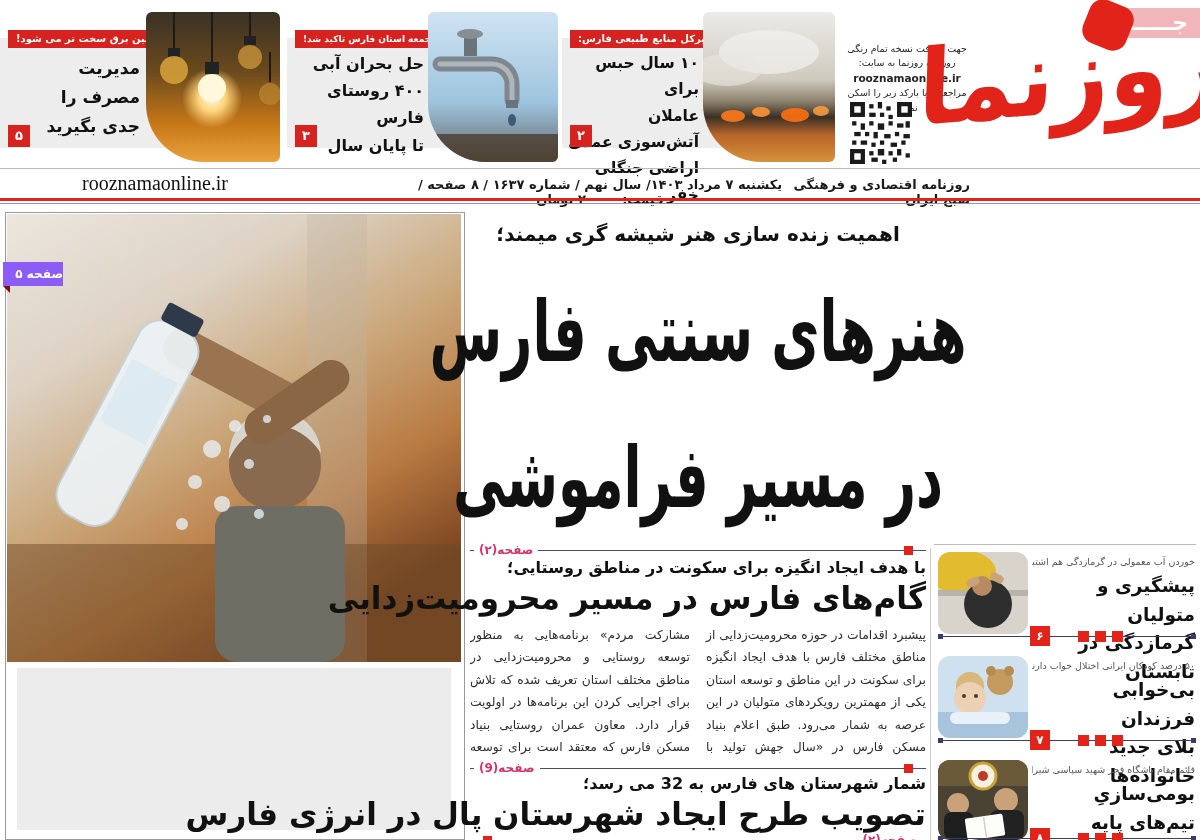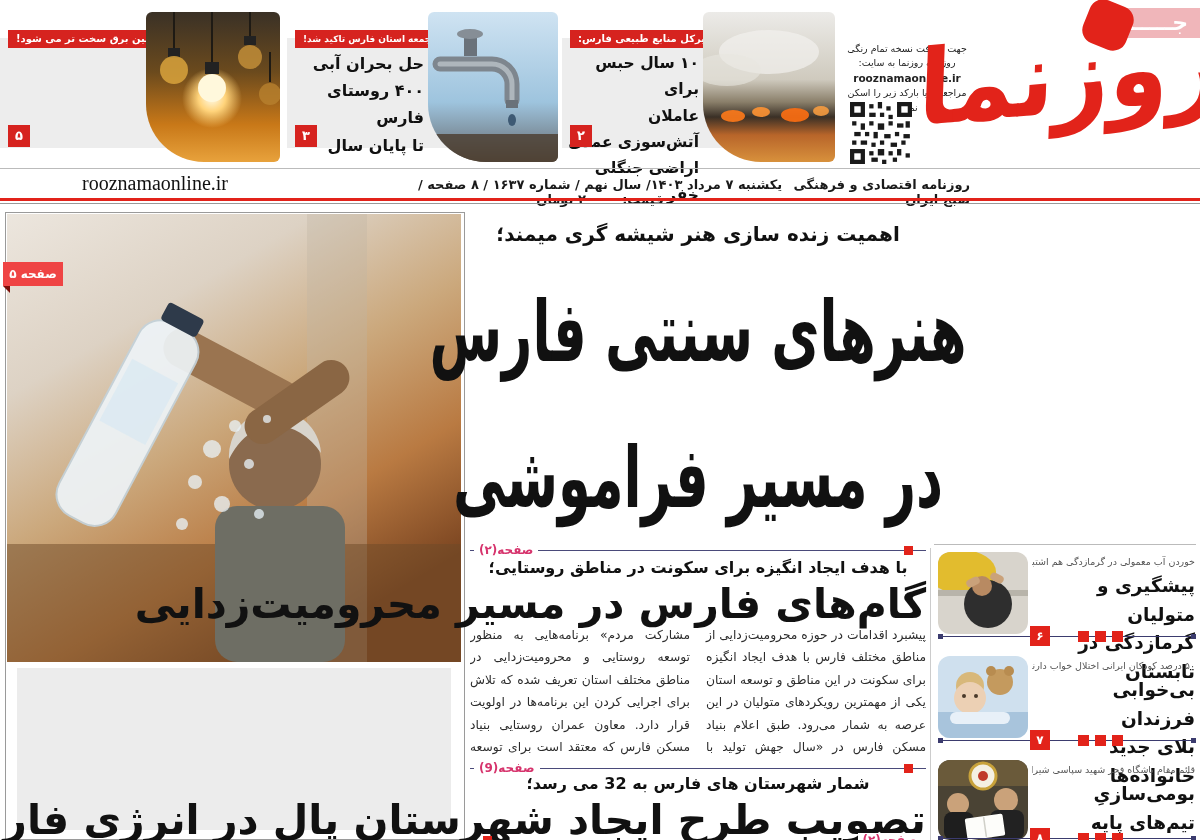--- a/index.html
+++ b/index.html
@@ -28,32 +28,32 @@
   
   .hairline{background:#bbb;height:1px;}
   .website{font-family:"Liberation Serif","DejaVu Serif",serif;font-size:20px;direction:ltr;text-align:center;color:#111;}
   .issue-line{font-size:13px;font-weight:bold;text-align:center;color:#1a1a1a;}
   .tagline{font-size:13px;font-weight:bold;text-align:right;color:#1a1a1a;}
   .red-rule{background:#e2231a;height:3px;}
   .gray-rule{background:#999;height:1px;}
 
   
   .lead-box{border:1px solid #9a9a9a;background:#fff;}
-  .ribbon{background:#ef4444;color:#fff;font-size:12px;font-weight:bold;text-align:center;line-height:24px;z-index:5;}
+  .ribbon{background:#8b5cf6;color:#fff;font-size:12px;font-weight:bold;line-height:24px;z-index:5;}
   .ribbon-fold{width:0;height:0;border-top:7px solid #7a0d08;border-left:7px solid transparent;z-index:5;}
   .energy-box{background:#ececec;}
   .energy-kicker{font-size:15px;font-weight:bold;text-align:center;}
   .energy-headline{font-size:35px;font-weight:bold;text-align:center;line-height:1.5;white-space:pre-line;}
 
   
   .mc-kicker{font-size:20px;font-weight:bold;text-align:center;}
   .mc-hl-big{display:flex;align-items:center;justify-content:center;font-weight:bold;font-size:56px;
              transform:scale(0.94,1.5);transform-origin:center;white-space:nowrap;}
-  .mc-kicker-sm{font-size:16px;font-weight:bold;text-align:center;}
-  .mc-hl-md{font-size:41px;font-weight:bold;text-align:right;white-space:nowrap;}
+  .mc-kicker-sm{font-size:16px;font-weight:bold;text-align:right;}
+  .mc-hl-md{font-size:31px;font-weight:bold;text-align:right;white-space:nowrap;}
   .mc-body{font-size:12.3px;line-height:1.82;text-align:justify;color:#2c2c2c;
            column-count:2;column-gap:16px;column-fill:auto;overflow:hidden;}
   .mc-divider{height:16px;}
   .mc-divider .line{position:absolute;left:0;right:0;top:8px;height:1px;background:#4a4a7a;}
   .mc-divider .ref{position:absolute;top:1px;font-size:12px;color:#d6336c;background:#fff;padding:0 5px;font-weight:bold;}
   .ref-left{left:4px;} .ref-right{right:4px;}
   .mc-divider .sq{position:absolute;top:4px;width:9px;height:9px;background:#e2231a;}
   .sq-right{right:13px;} .sq-left{left:13px;}
 
   
@@ -70,20 +70,23 @@
                     font-weight:bold;font-size:12px;text-align:center;line-height:20px;}
   .sb-divider .rsq{position:absolute;top:5px;width:11px;height:11px;background:#e2231a;}
 </style>
 </head>
 <body>
 
 <div class="page">
 
   <div class="abs card-band" style="left:0;top:38px;width:280px;height:110px;"></div>
   <div class="abs kicker-bar" style="left:8px;top:30px;">تامین برق سخت تر می شود!</div>
+  <div class="abs card-headline" style="left:6px;top:54px;width:134px;">مدیریت
+مصرف را
+جدی بگیرید</div>
   <div class="abs pagebox" style="left:8px;top:125px;width:22px;height:22px;font-size:13px;line-height:22px;">۵</div>
   <div class="abs card-photo" style="left:146px;top:12px;width:134px;height:150px;">
     <svg width="134" height="150" viewBox="0 0 134 150">
       <defs>
         <linearGradient id="bulbbg" x1="0" y1="0" x2="0" y2="1">
           <stop offset="0" stop-color="#3a3126"></stop>
             <stop offset="0.4" stop-color="#6b4a1d"></stop>
           <stop offset="0.75" stop-color="#c87818"></stop>
             <stop offset="1" stop-color="#e8a23c"></stop>
         </linearGradient>

